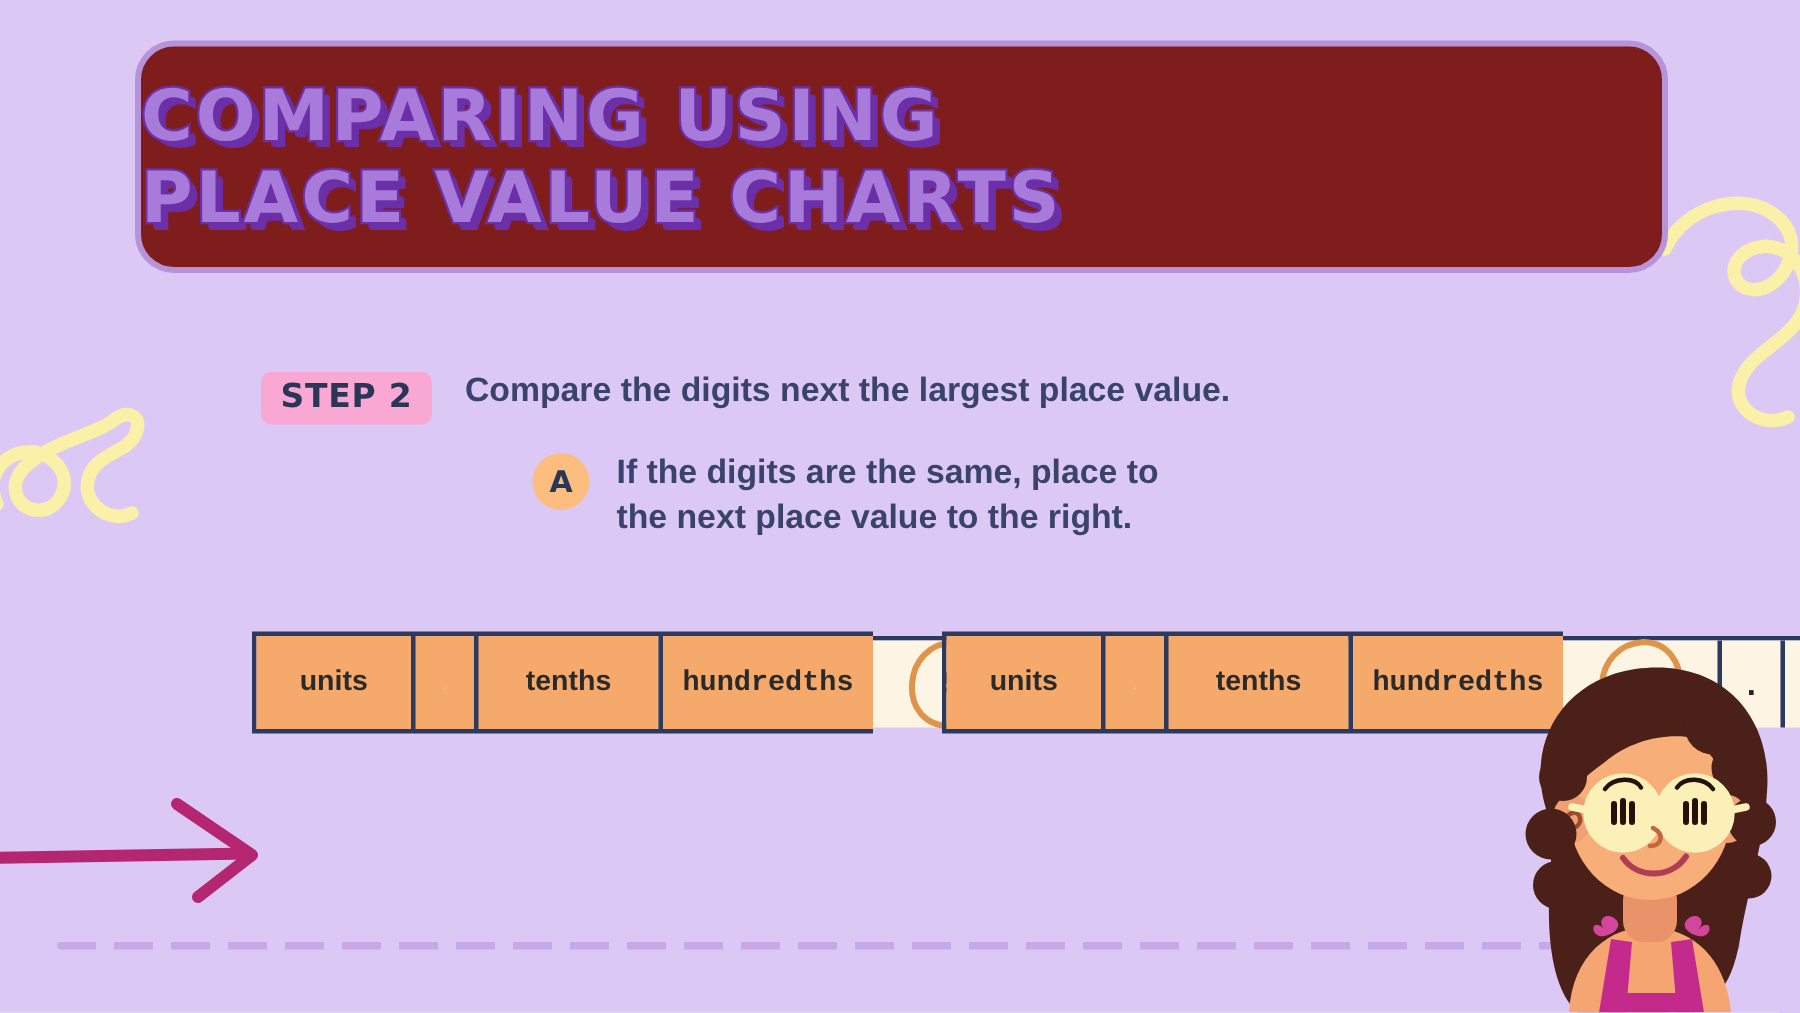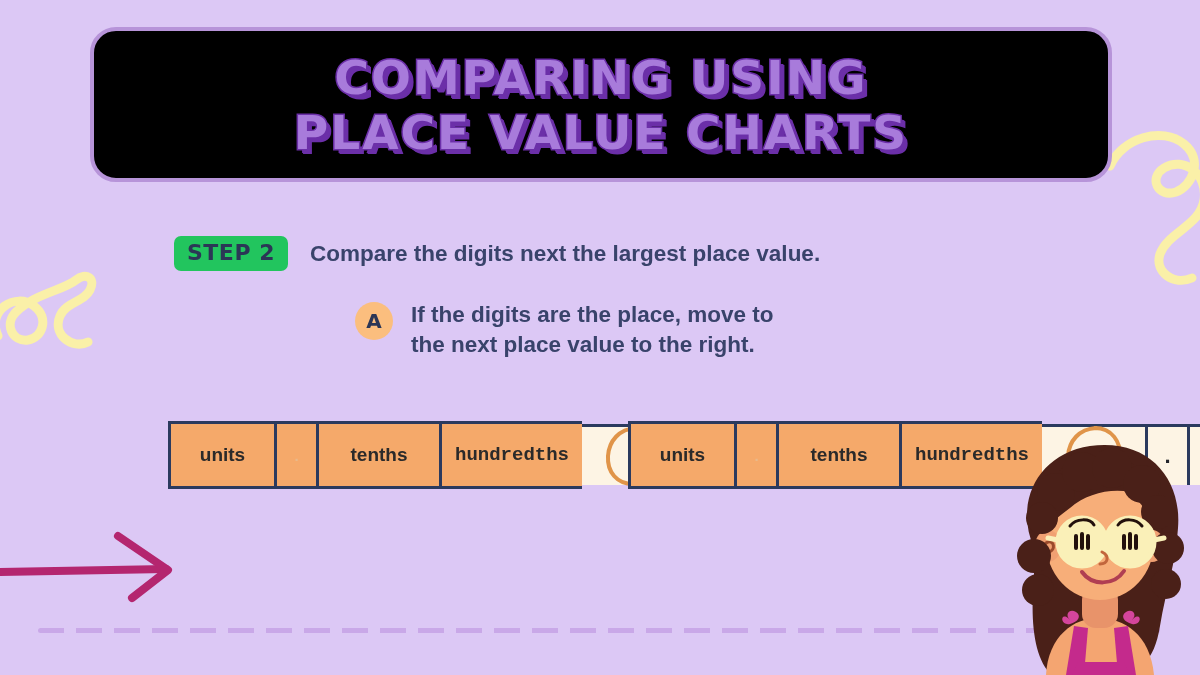--- a/index.html
+++ b/index.html
@@ -42,27 +42,27 @@
     border-radius: 3px;
   }
 
   
   #title-card {
     position: absolute;
     left: 90px;
     top: 27px;
     width: 1022px;
     height: 155px;
-    background: #000000;
+    background: #7f1d1d;
     border: 4px solid #B794D9;
     border-radius: 26px;
     box-sizing: border-box;
     display: flex;
     flex-direction: column;
-    align-items: center;
+    align-items: flex-start;
     justify-content: center;
   }
   .title-line {
     font-family: "DejaVu Sans", sans-serif;
     font-weight: bold;
     font-size: 47px;
     line-height: 1.17;
     letter-spacing: 2px;
     text-transform: uppercase;
     color: #A87BDB;
@@ -77,30 +77,31 @@
   
   #step-row {
     position: absolute;
     left: 174px;
     top: 236px;
     display: flex;
     align-items: center;
     gap: 22px;
   }
   #step-badge {
-    background: #22c55e;
+    background: #f9a8d4;
     border-radius: 7px;
     padding: 6px 13px 7px 13px;
     font-family: "DejaVu Sans", sans-serif;
     font-weight: bold;
     font-size: 22px;
     letter-spacing: 0.5px;
     color: #2B3656;
     text-transform: uppercase;
     line-height: 1;
+    margin-top: 12px;
   }
   #step-text {
     font-size: 22.5px;
     font-weight: bold;
     color: #39436B;
     white-space: nowrap;
   }
 
   
   #sub-row {
@@ -222,21 +223,21 @@
     <div class="title-line">Place Value Charts</div>
   </div>
 
   <div id="step-row">
     <div id="step-badge">Step 2</div>
     <div id="step-text">Compare the digits next the largest place value.</div>
   </div>
 
   <div id="sub-row">
     <div id="sub-badge">A</div>
-    <div id="sub-text">If the digits are the place, move to
+    <div id="sub-text">If the digits are the same, place to
 the next place value to the right.</div>
   </div>
 
   <div class="pv-table" id="pv-table-left">
     <div class="pv-row head">
       <div class="pv-cell units">units</div>
       <div class="pv-cell dot">.</div>
       <div class="pv-cell tenths">tenths</div>
       <div class="pv-cell hundredths">hundredths</div>
     </div>

